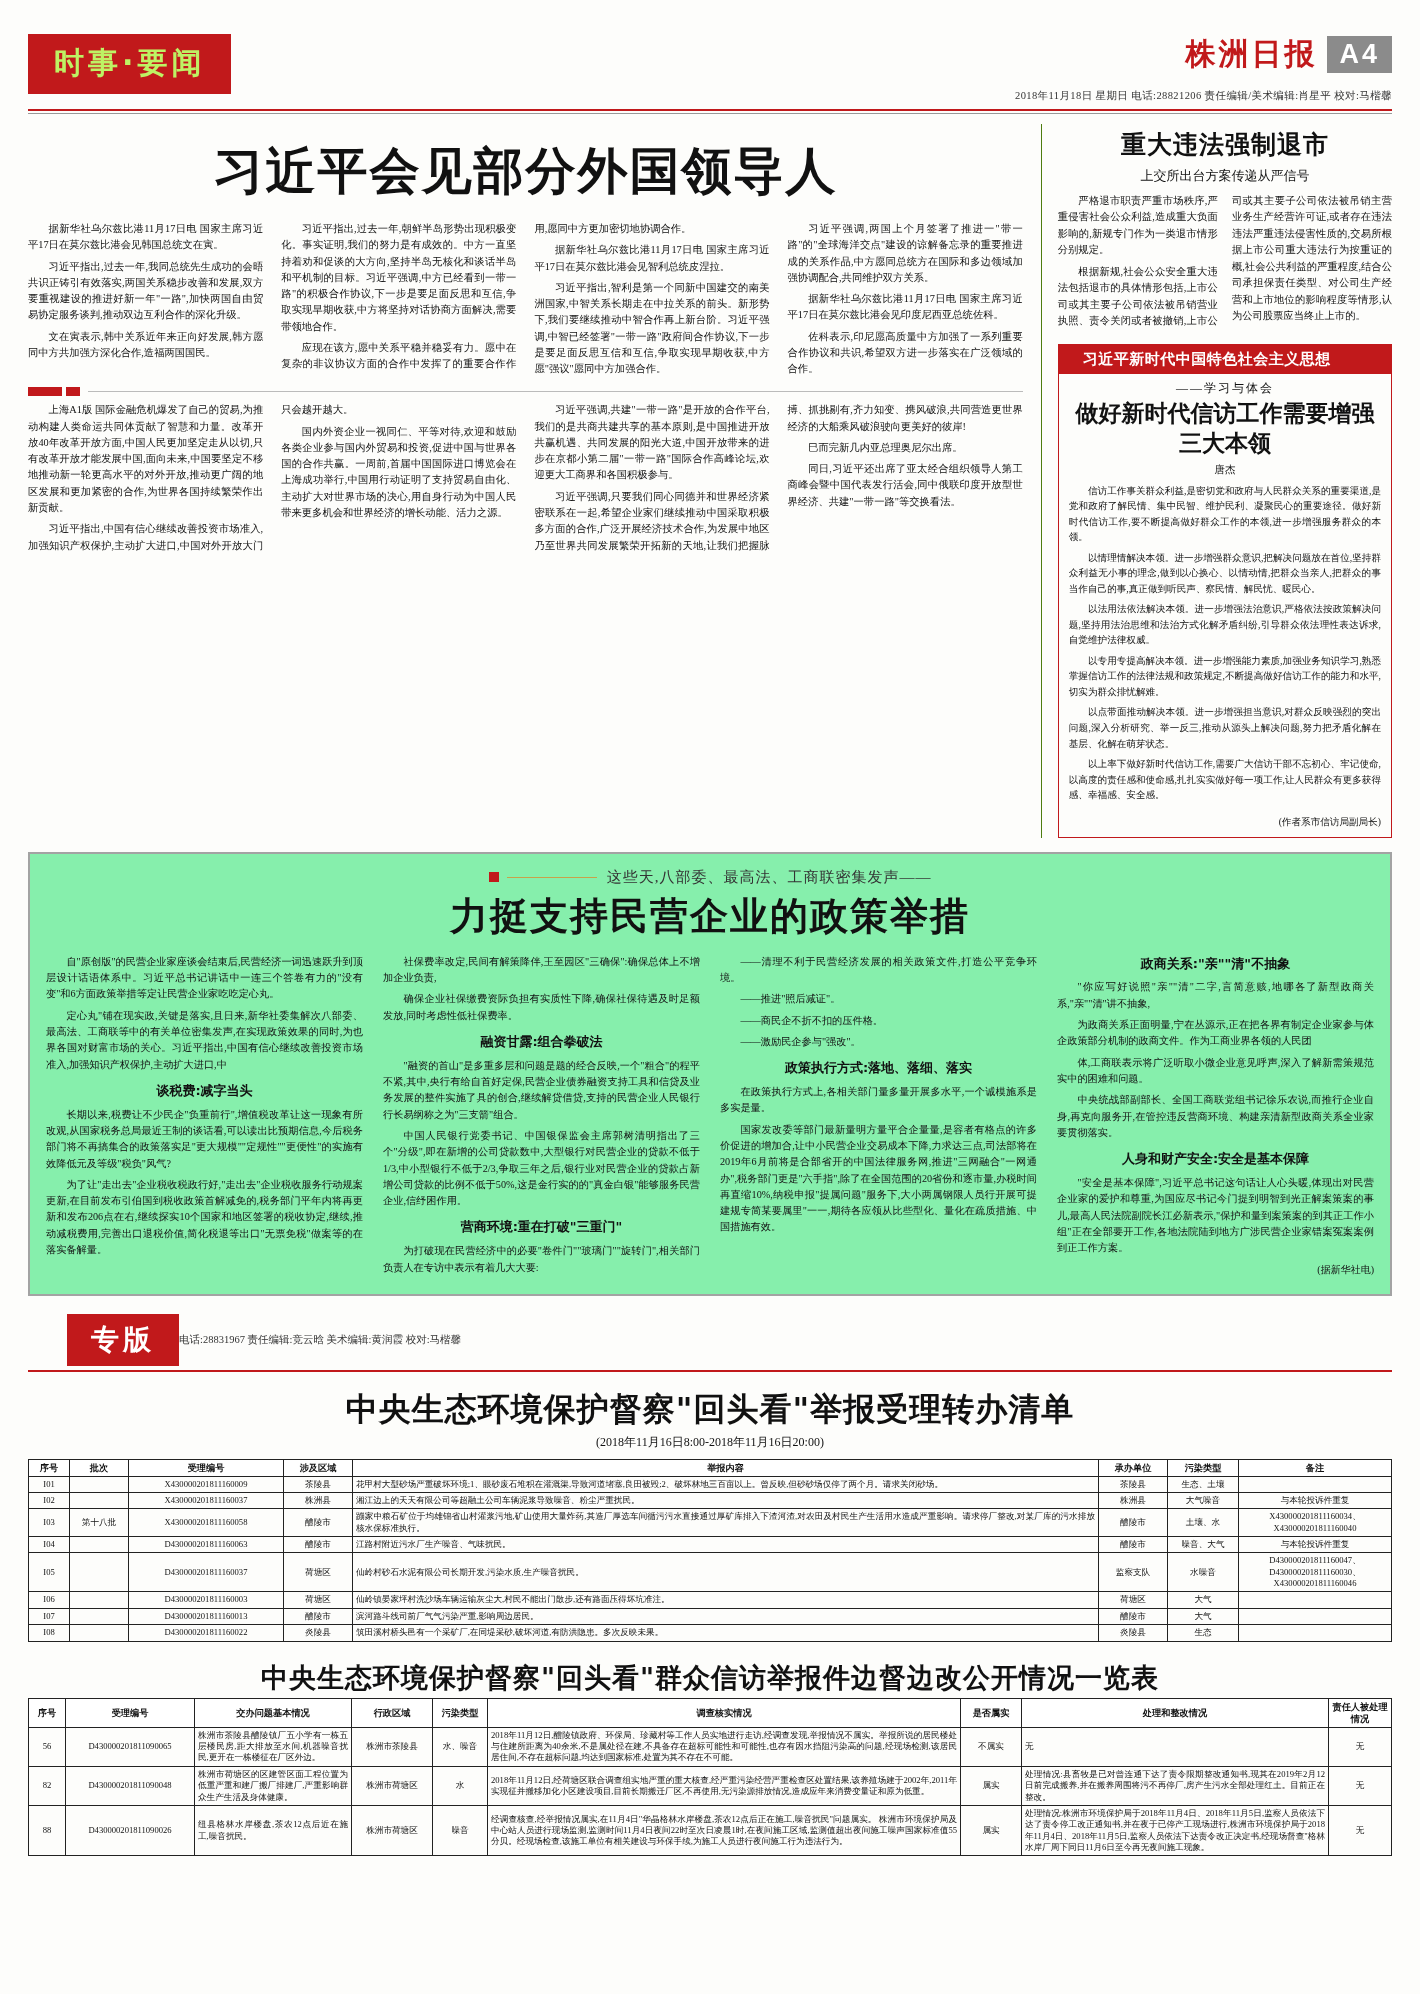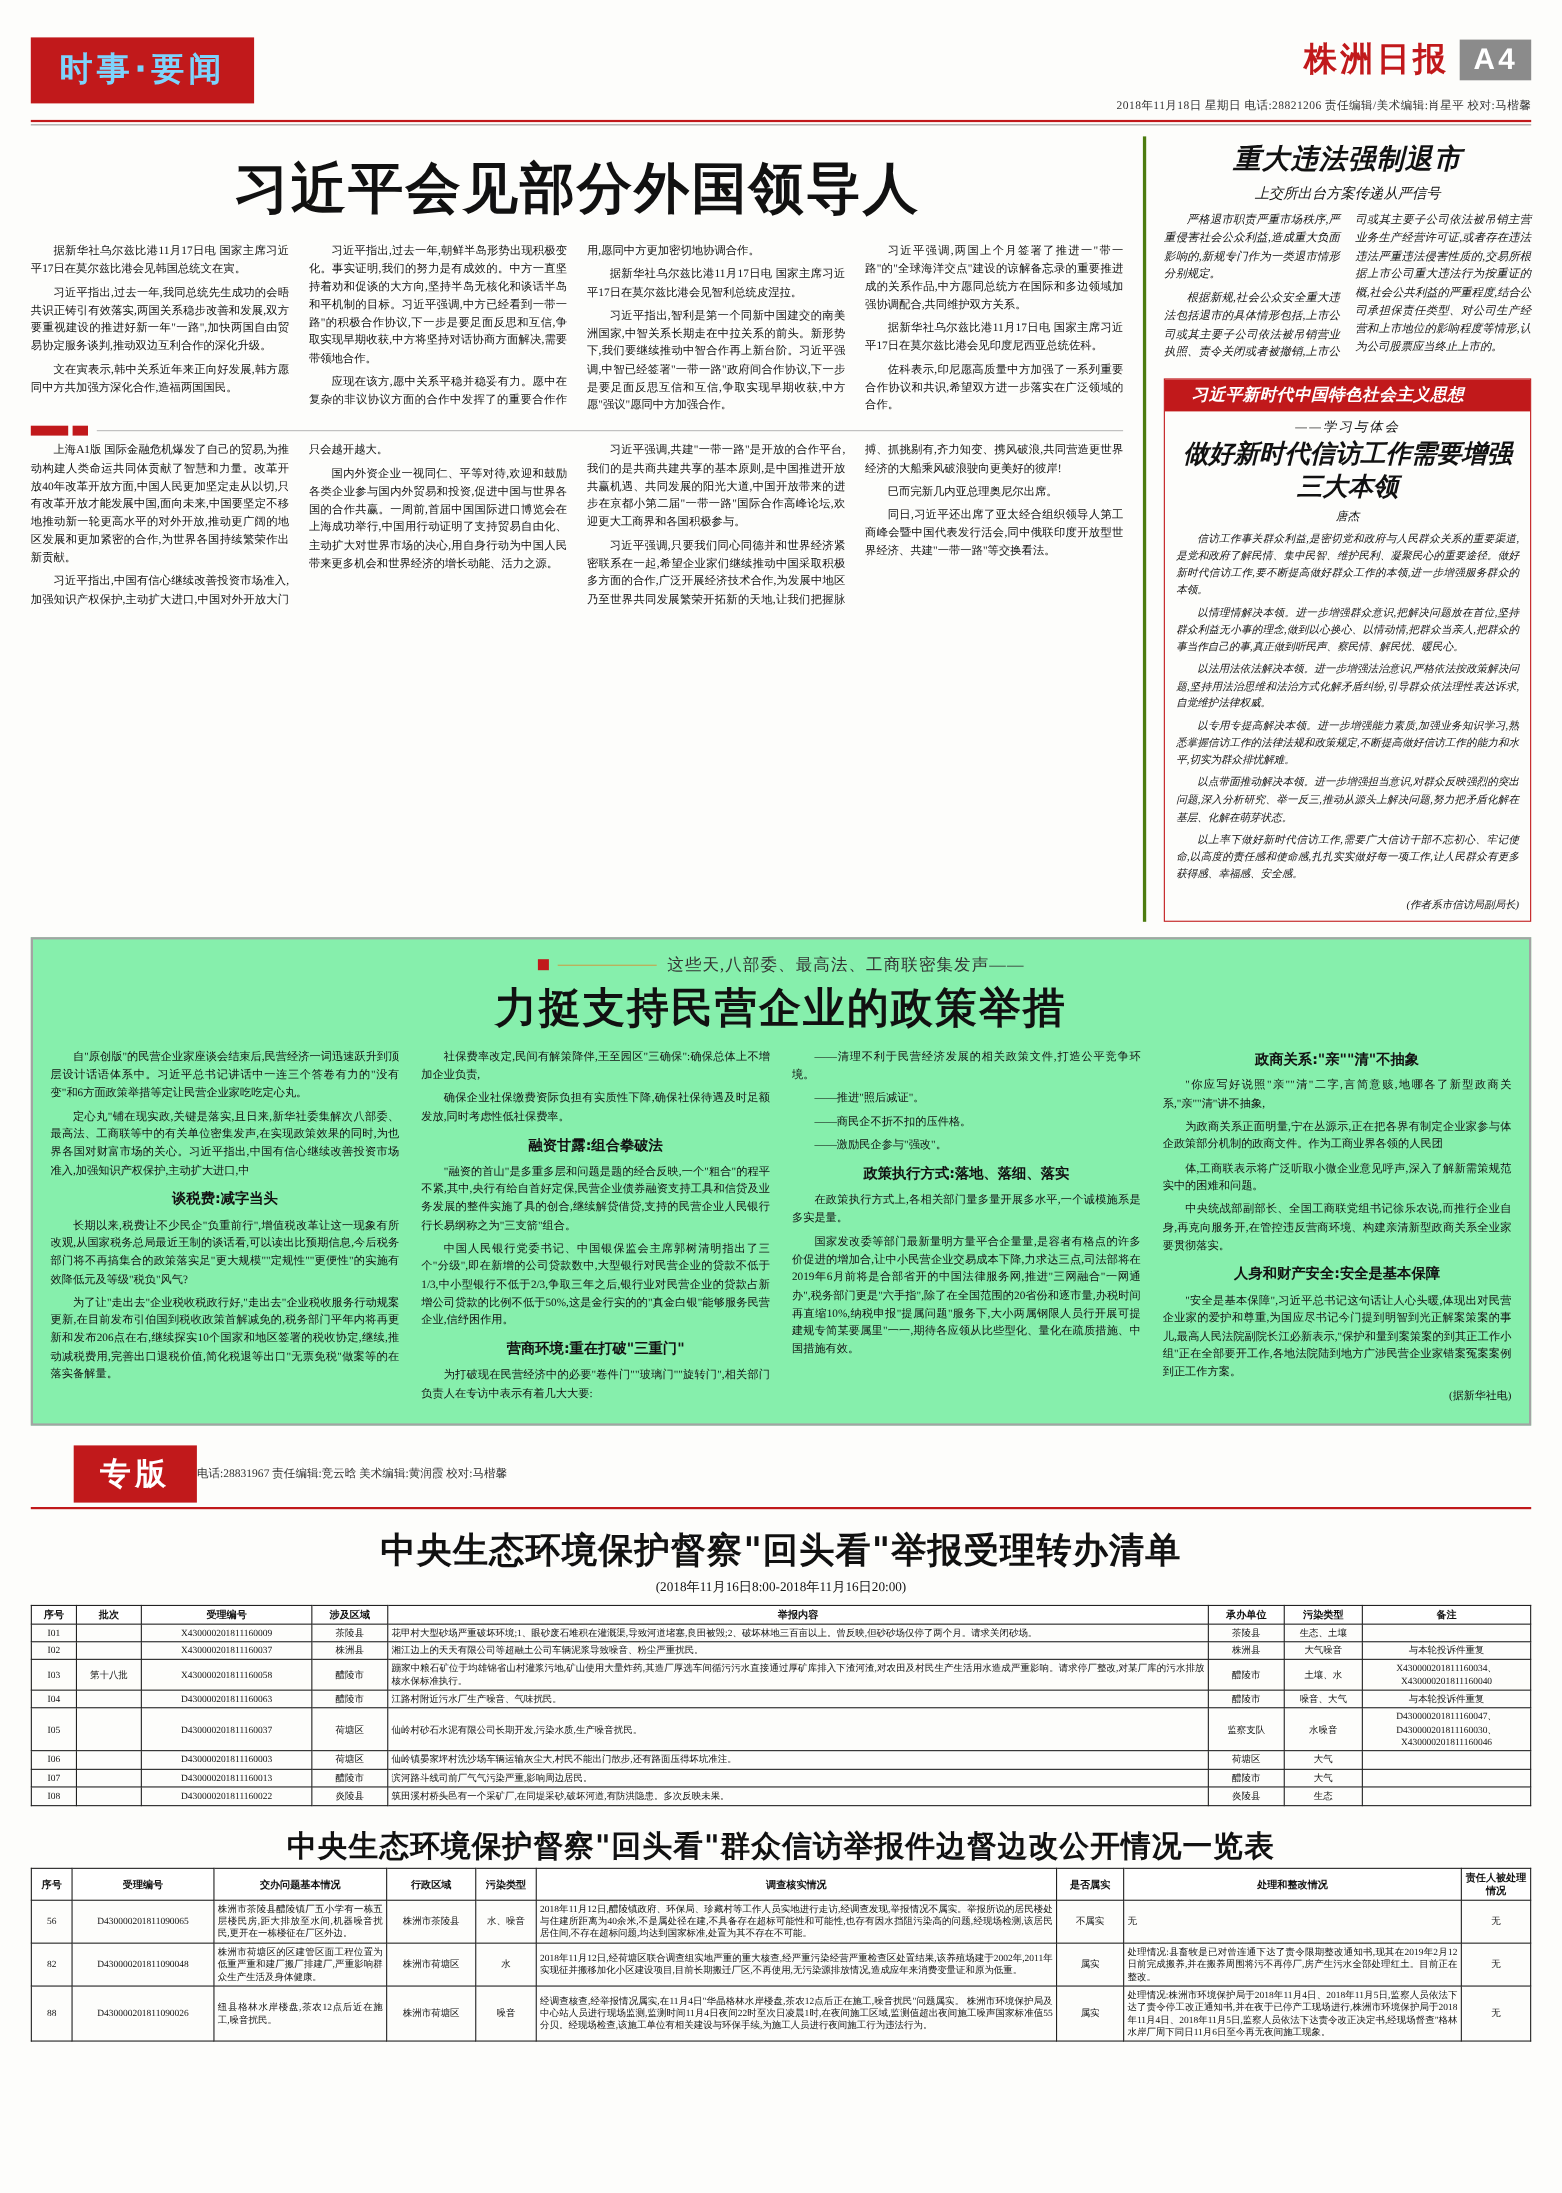--- a/index.html
+++ b/index.html
@@ -8,37 +8,37 @@
     background:#fdfdfb;
     font-family:"Liberation Serif", serif;
     color:#111;
     position:relative;
   }
   .page{width:1420px;height:1994px;position:relative;box-sizing:border-box;padding:0 28px;}
 
   
   .masthead{display:flex;align-items:flex-start;justify-content:space-between;padding-top:34px;}
   .section-tag{
-    background:#c1191b;color:#7dd3fc;font-family:"DejaVu Sans",sans-serif;font-weight:bold;
+    background:#c1191b;color:#bef264;font-family:"DejaVu Sans",sans-serif;font-weight:bold;
     font-size:30px;letter-spacing:4px;padding:9px 26px 10px 26px;display:inline-block;
   }
   .masthead-right{text-align:right;display:flex;flex-direction:column;align-items:flex-end;}
   .paper-name{color:#c1191b;font-size:30px;font-weight:bold;letter-spacing:3px;font-family:"DejaVu Sans",sans-serif;display:flex;align-items:center;}
   .page-no{
     display:inline-block;background:#8b8b8b;color:#fff;font-family:"Liberation Sans",sans-serif;
     font-size:27px;font-weight:bold;padding:4px 12px;margin-left:10px;line-height:1.05;
   }
   .issue-line{font-size:10.5px;color:#333;margin-top:14px;letter-spacing:.4px;}
   .rule{border-top:2px solid #c1191b;margin-top:6px;}
   .rule-thin{border-top:1px solid #999;margin-top:2px;}
 
   
   .top-wrap{display:flex;gap:18px;margin-top:10px;}
   .top-left{width:1000px;}
-  .top-right{width:336px;border-left:3px solid #4d7c0f;padding-left:16px;font-style:italic;}
+  .top-right{width:336px;border-left:1px solid #4d7c0f;padding-left:16px;}
 
   .headline-1{
     font-family:"DejaVu Sans",sans-serif;font-weight:bold;font-size:50px;letter-spacing:2px;
     text-align:center;margin:14px 0 16px 0;
   }
   .cols4{column-count:4;column-gap:18px;column-rule:none;font-size:10.3px;line-height:1.58;text-align:justify;}
   .cols4 p{margin:0 0 5px 0;text-indent:2em;}
 
   .divider-art{display:flex;align-items:center;margin:10px 0 6px 0;}
   .divider-art .blk{width:34px;height:9px;background:#c1191b;margin-right:4px;}

